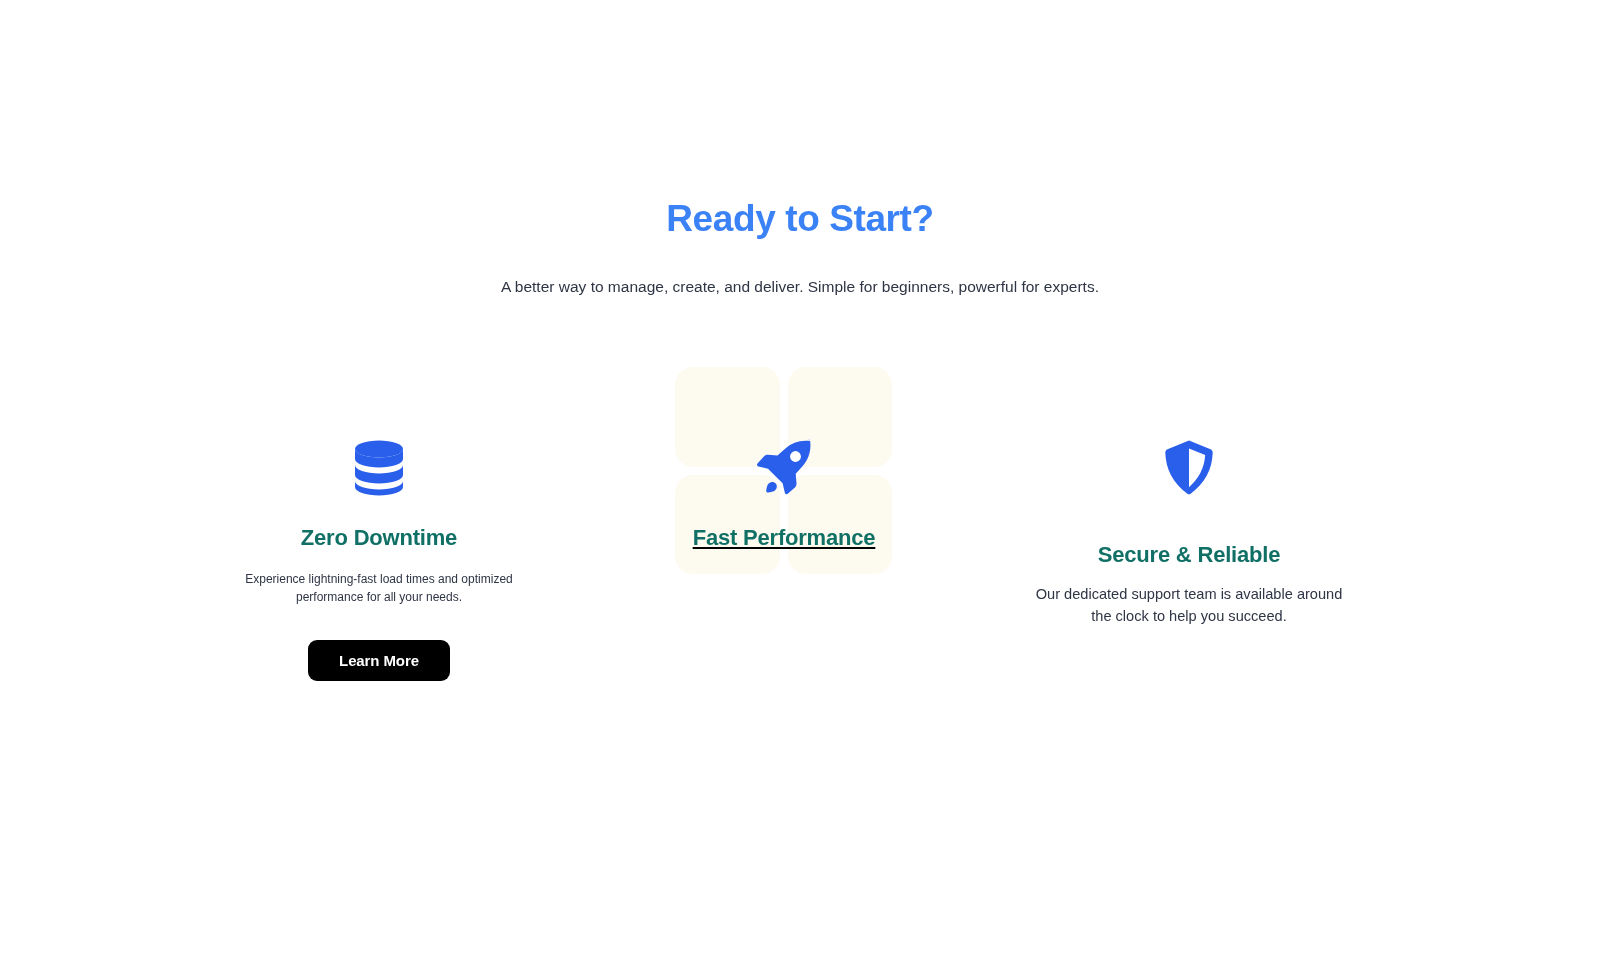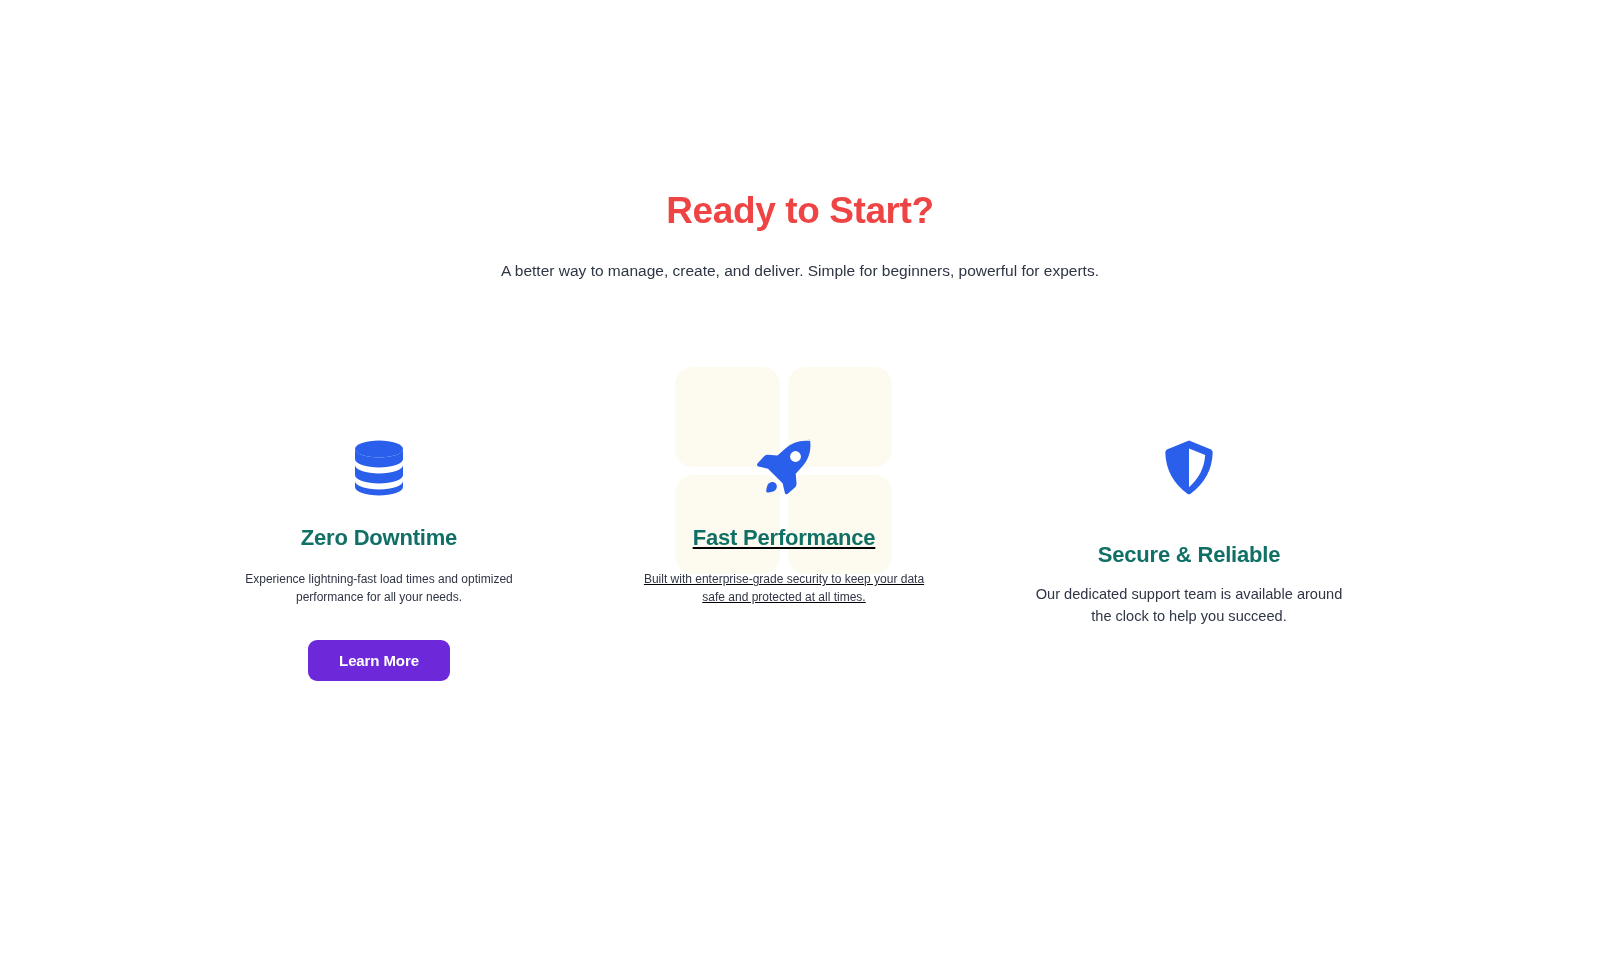--- a/index.html
+++ b/index.html
@@ -23,25 +23,25 @@
 
   
   .header {
     position: absolute;
     top: 190px;
     left: 0;
     width: 1600px;
     text-align: center;
   }
   .page-title {
-    margin: 0;
+    margin: 8px;
     font-size: 37px;
     font-weight: 700;
     letter-spacing: -0.4px;
-    color: #ef4444;
+    color: #3b82f6;
     line-height: 1.15;
   }
   .page-subtitle {
     margin: 0;
     padding-top: 27px;
     font-size: 15.5px;
     font-weight: 400;
     color: #2f3545;
     line-height: 1.4;
   }
@@ -110,21 +110,21 @@
   .card-3 .card-desc { padding-top: 16px; font-size: 14.6px; width: 320px; margin-left: -10px; text-align: center; }
 
   
   .btn-row {
     padding-top: 34px;
     display: flex;
     justify-content: center;
   }
   .learn-more-btn {
     display: inline-block;
-    background: #6d28d9;
+    background: #000000;
     color: #ffffff;
     border: none;
     border-radius: 9px;
     padding: 13px 31px;
     font-family: "Liberation Sans", sans-serif;
     font-size: 15px;
     font-weight: 700;
     letter-spacing: -0.1px;
     cursor: pointer;
     line-height: 1;
@@ -171,21 +171,20 @@
       <div class="card-icon">
         <svg width="60" height="58" viewBox="0 0 60 58" aria-hidden="true">
           <g fill="#2a5fec">
             <path d="M56.5 2.2c-9.8-1.4-18.6 1.6-25.4 7.6l-7.6 6.8-9.6-0.8c-1.5-0.1-3 0.5-4 1.6l-6.4 7.1c-0.9 1-0.4 2.6 0.9 2.9l9.6 2.3 14.6 14.6 2.3 9.6c0.3 1.3 1.9 1.8 2.9 0.9l7.1-6.4c1.1-1 1.7-2.5 1.6-4l-0.8-9.6 6.8-7.6c6-6.8 9-15.6 7.6-25.4-0.1-0.8-0.8-1.5-1.6-1.6z"></path>
             <path d="M14.6 44.6c-1.4 1.4-2.1 4.6-2.4 7.1-0.1 1.1 0.8 2 1.9 1.9 2.5-0.3 5.7-1 7.1-2.4 2.1-2.1 2.2-5.1 0.3-7-1.9-1.9-4.8-1.7-6.9 0.4z"></path>
           </g>
           <circle cx="41.5" cy="17.5" r="5.4" fill="#ffffff"></circle>
         </svg>
       </div>
       <h2 class="card-title">Fast Performance</h2>
-      <p class="card-desc">Built with enterprise-grade security to keep your data safe and protected at all times.</p>
     </div>
 
     <div class="card card-3">
       <div class="card-icon">
         <svg width="48" height="58" viewBox="0 0 48 58" aria-hidden="true">
           <path d="M24 1.5 L45.5 10.2 c1.4 0.6 2.3 2 2.2 3.5 -0.6 16.5 -7.6 30.5 -22.4 41.2 -0.8 0.6 -1.8 0.6 -2.6 0 C7.9 44.2 0.9 30.2 0.3 13.7 0.2 12.2 1.1 10.8 2.5 10.2 Z" fill="#2a5fec"></path>
           <path d="M24 9.5 L40.2 16.1 c-0.9 12.8 -6.3 23.6 -16.2 32.1 Z" fill="#ffffff"></path>
         </svg>
       </div>
       <h2 class="card-title">Secure &amp; Reliable</h2>

